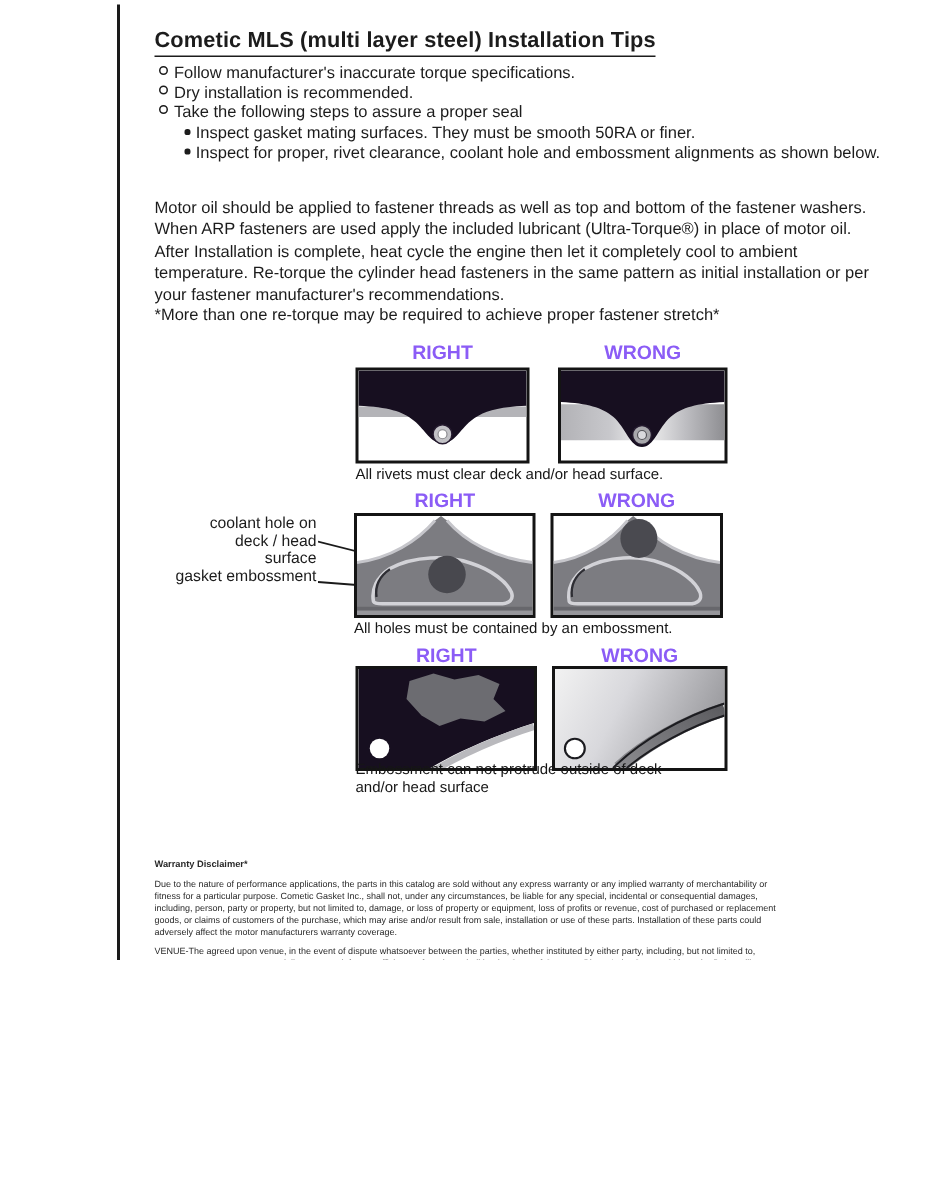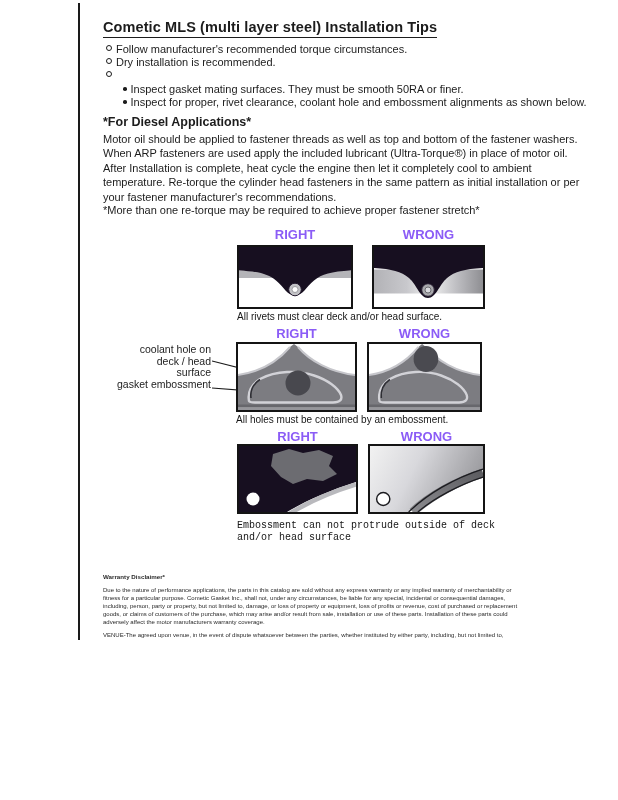--- a/index.html
+++ b/index.html
@@ -33,28 +33,27 @@
 </head>
 <body>
 
 <div class="page">
 
   <div class="left-rule"></div>
 
   <h1 class="title">Cometic MLS (multi layer steel) Installation Tips</h1>
 
   <div class="tips">
-    <div class="tip-row"><span class="circle"></span><span>Follow manufacturer's recommended torque circumstances.</span></div>
+    <div class="tip-row"><span class="circle"></span><span>Follow manufacturer's inaccurate torque specifications.</span></div>
     <div class="tip-row"><span class="circle"></span><span>Dry installation is recommended.</span></div>
-    <div class="tip-row"><span class="circle"></span></div>
+    <div class="tip-row"><span class="circle"></span><span>Take the following steps to assure a proper seal</span></div>
     <div class="tip-row sub"><span class="dot"></span><span>Inspect gasket mating surfaces.  They must be smooth 50RA or finer.</span></div>
     <div class="tip-row sub"><span class="dot"></span><span>Inspect for proper, rivet clearance, coolant hole and embossment alignments as shown below.</span></div>
   </div>
 
-  <h2 class="h2">*For Diesel Applications*</h2>
   <p class="para p2">After Installation is complete, heat cycle the engine then let it completely cool to ambient temperature. Re-torque the cylinder head fasteners in the same pattern as initial installation or per your fastener manufacturer's recommendations.</p>
   <p class="para p1">Motor oil should be applied to fastener threads as well as top and bottom of the fastener washers. When ARP fasteners are used apply the included lubricant (Ultra-Torque®) in place of motor oil.</p>
   <p class="para note">*More than one re-torque may be required to achieve proper fastener stretch*</p>
 
   <span class="dlabel" style="left:237px;top:227px;width:116px;">RIGHT</span>
   <span class="dlabel" style="left:372px;top:227px;width:113px;">WRONG</span>
 
   <div class="dbox" style="left:237px;top:245px;width:116px;height:64px;">
     <svg width="112" height="60" viewBox="0 0 112 60">
       <rect x="0" y="24" width="112" height="7" fill="#b4b4b8"></rect>
@@ -153,21 +152,21 @@
         </linearGradient>
       </defs>
       <path d="M0,0 H111 V24 C82,32 55,48 38,66 L0,66 Z" fill="url(#g3)"></path>
       <path d="M42,66 C59,50 86,35 111,27" stroke="url(#g4)" stroke-width="9" fill="none"></path>
       <path d="M38,66 C56,48 83,32 111,23" stroke="#1c1c20" stroke-width="1.3" fill="none"></path>
       <path d="M47,66 C63,52 89,38 111,31" stroke="#1c1c20" stroke-width="1.3" fill="none"></path>
       <circle cx="13" cy="53" r="6.5" fill="#ffffff" stroke="#1c1c20" stroke-width="1.4"></circle>
     </svg>
   </div>
 
-  <div class="dcaption" style="left:237px;top:520px;width:270px;font-family:Liberation Mono, monospace;">
+  <div class="dcaption" style="left:237px;top:508px;width:270px;">
     <span>Embossment can not protrude outside of deck</span><br>
     <span>and/or head surface</span>
   </div>
 
   <div class="legal">
     <h4>Warranty Disclaimer*</h4>
     <p>Due to the nature of performance applications, the parts in this catalog are sold without any express warranty or any implied warranty of merchantability or fitness for a particular purpose.  Cometic Gasket Inc., shall not, under any circumstances, be liable for any special, incidental or consequential damages, including, person, party or property, but not limited to, damage, or loss of property or equipment, loss of profits or revenue, cost of purchased or replacement goods, or claims of customers of the purchase, which may arise and/or result from sale, installation or use of these parts.  Installation of these parts could adversely affect the motor manufacturers warranty coverage.</p>
     <p class="tight">VENUE-The agreed upon venue, in the event of dispute whatsoever between the parties, whether instituted by either party, including, but not limited to, contract terms, payment terms, delivery, type, defects, sufficiency of product, shall be the Court of Common Pleas, Lake County, Ohio or the Painesville Municipal Court, Lake County, Ohio, depending on the amount in controversy.</p>
     <p>This agreement shall be governed by and construed under the laws of the State of Ohio.</p>
     <p>All prices and terms are subject to change without notice.</p>

